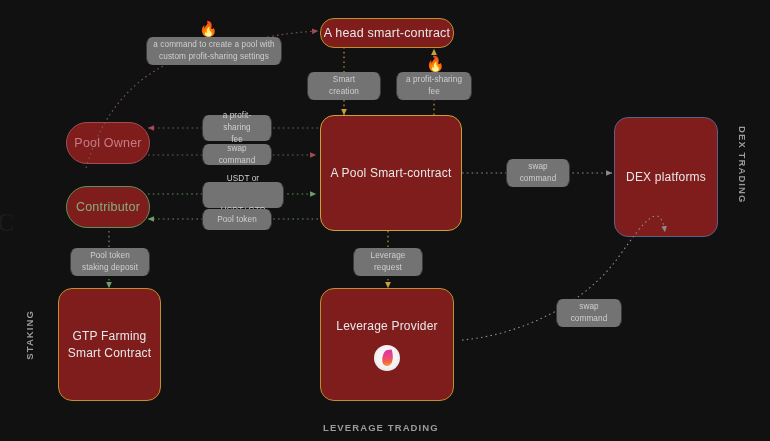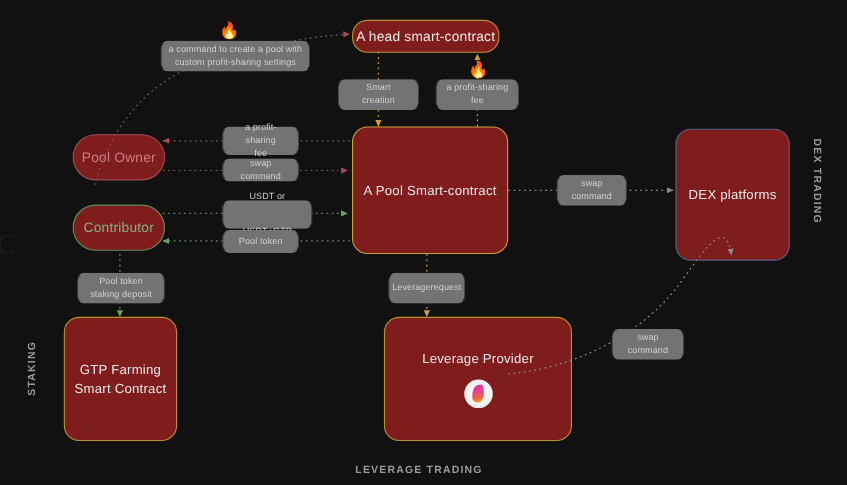--- a/index.html
+++ b/index.html
@@ -172,21 +172,21 @@
 
   <div class="node indigo" style="left:614px; top:117px; width:104px; height:120px; font-size:12px;">
     <span>DEX platforms</span>
   </div>
 
   <div class="node gold" style="left:58px; top:288px; width:103px; height:113px; font-size:12px;">
     <span>GTP Farming</span>
     <span>Smart Contract</span>
   </div>
 
-  <div class="node gold" style="left:320px; top:288px; width:171px; height:113px; font-size:12px; justify-content:center; gap:10px;margin-left:29px;">
+  <div class="node gold" style="left:320px; top:288px; width:134px; height:113px; font-size:12px; justify-content:center; gap:10px;">
     <span>Leverage Provider</span>
     <span class="mark logo" style="position:relative;">
       <span class="flamepink"></span>
     </span>
   </div>
 
   <div class="elabel" style="left:146px; top:37px; width:136px; height:28px; flex-direction:column;">
     <span>a command  to create a pool with</span>
     <span>custom profit-sharing settings</span>
   </div>
@@ -222,21 +222,21 @@
   <div class="elabel" style="left:506px; top:159px; width:64px; height:28px; flex-direction:column;">
     <span>swap</span>
     <span>command</span>
   </div>
 
   <div class="elabel" style="left:70px; top:248px; width:80px; height:28px; flex-direction:column;">
     <span>Pool token</span>
     <span>staking deposit</span>
   </div>
 
-  <div class="elabel" style="left:353px; top:248px; width:70px; height:28px; flex-direction:row;">
+  <div class="elabel" style="left:353px; top:248px; width:70px; height:28px; flex-direction:column;">
     <span>Leverage</span>
     <span>request</span>
   </div>
 
   <div class="elabel" style="left:556px; top:299px; width:66px; height:28px; flex-direction:column;">
     <span>swap</span>
     <span>command</span>
   </div>
 
   <div class="mark" style="left:199px; top:21px;">🔥</div>

